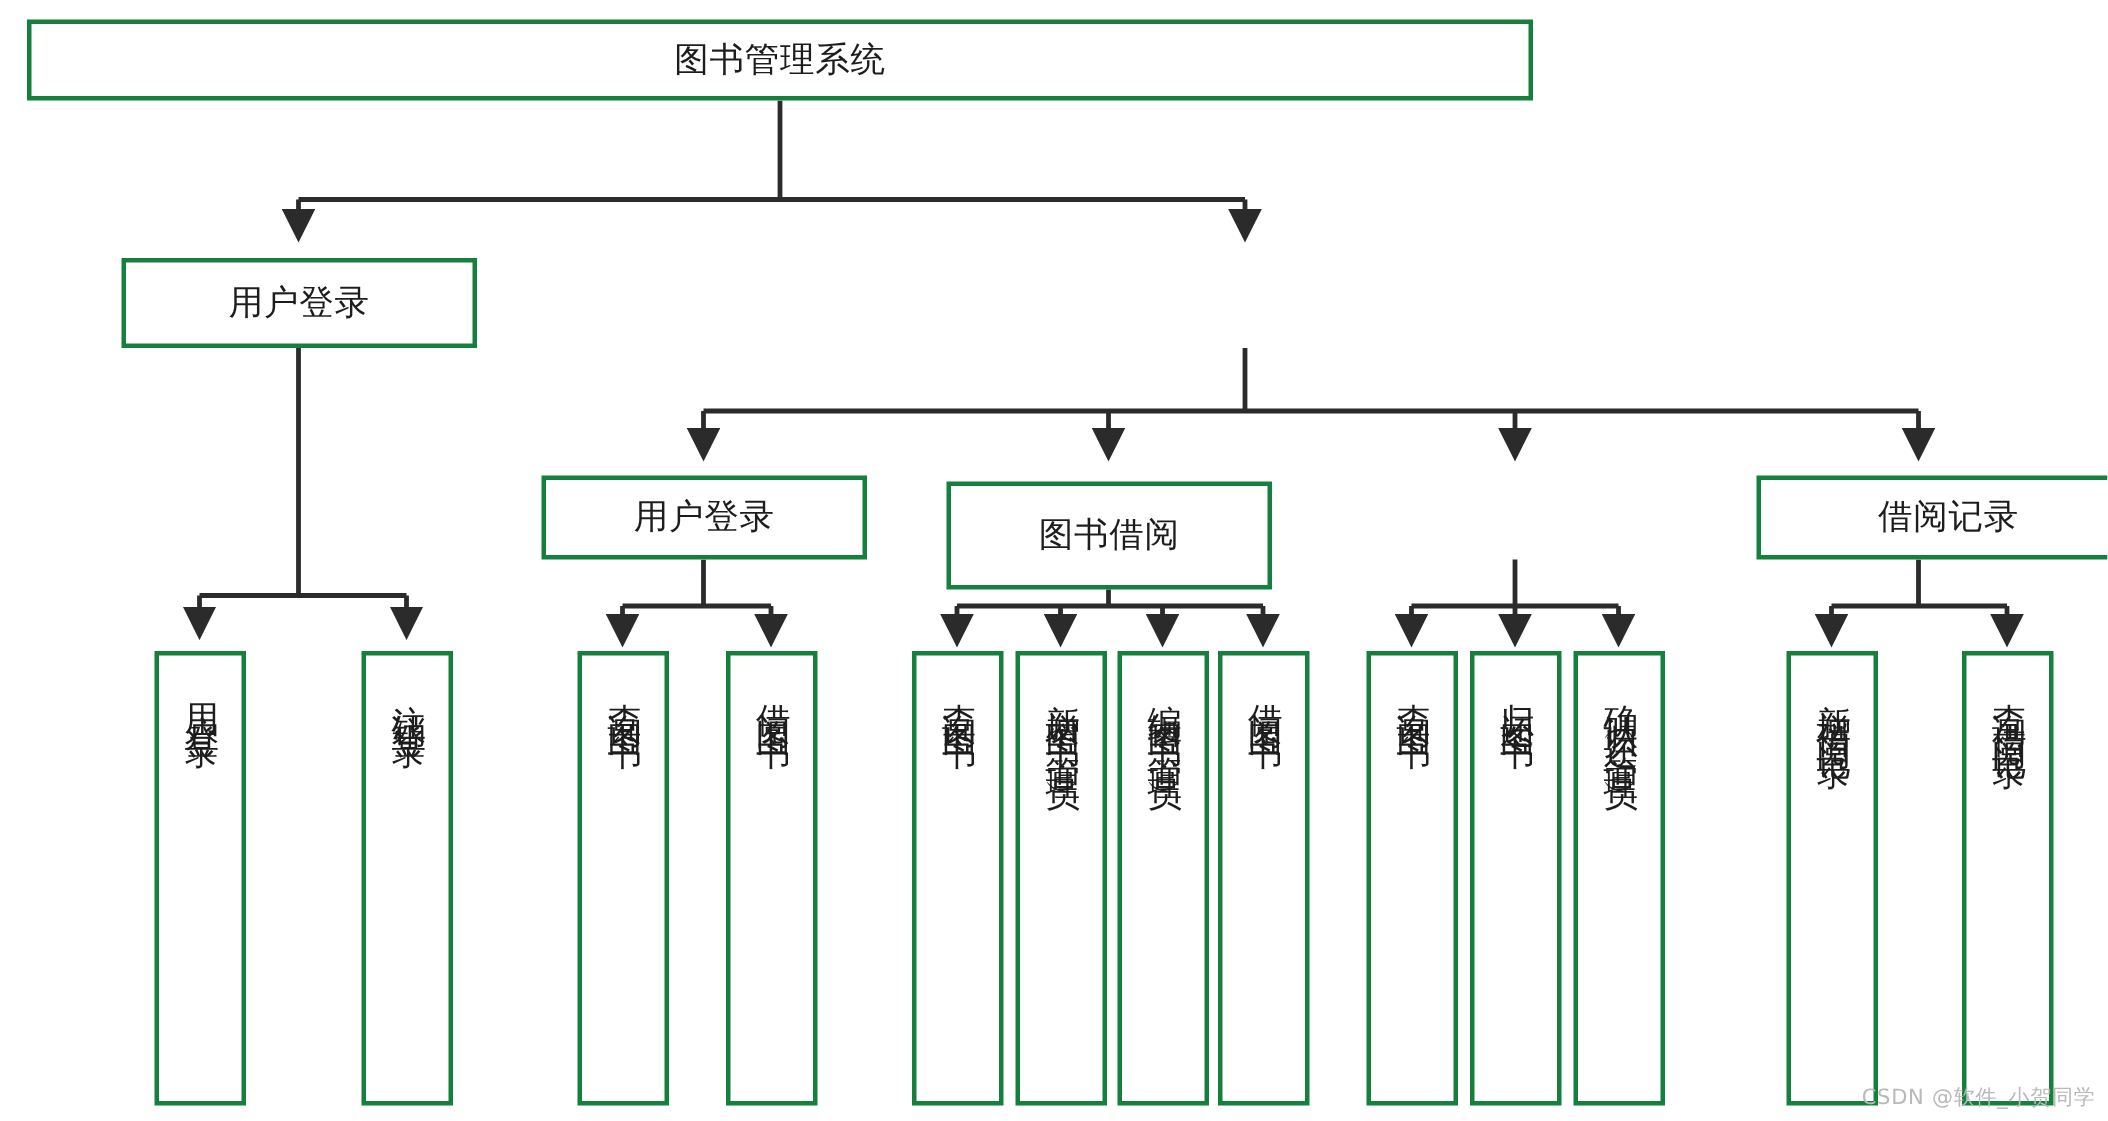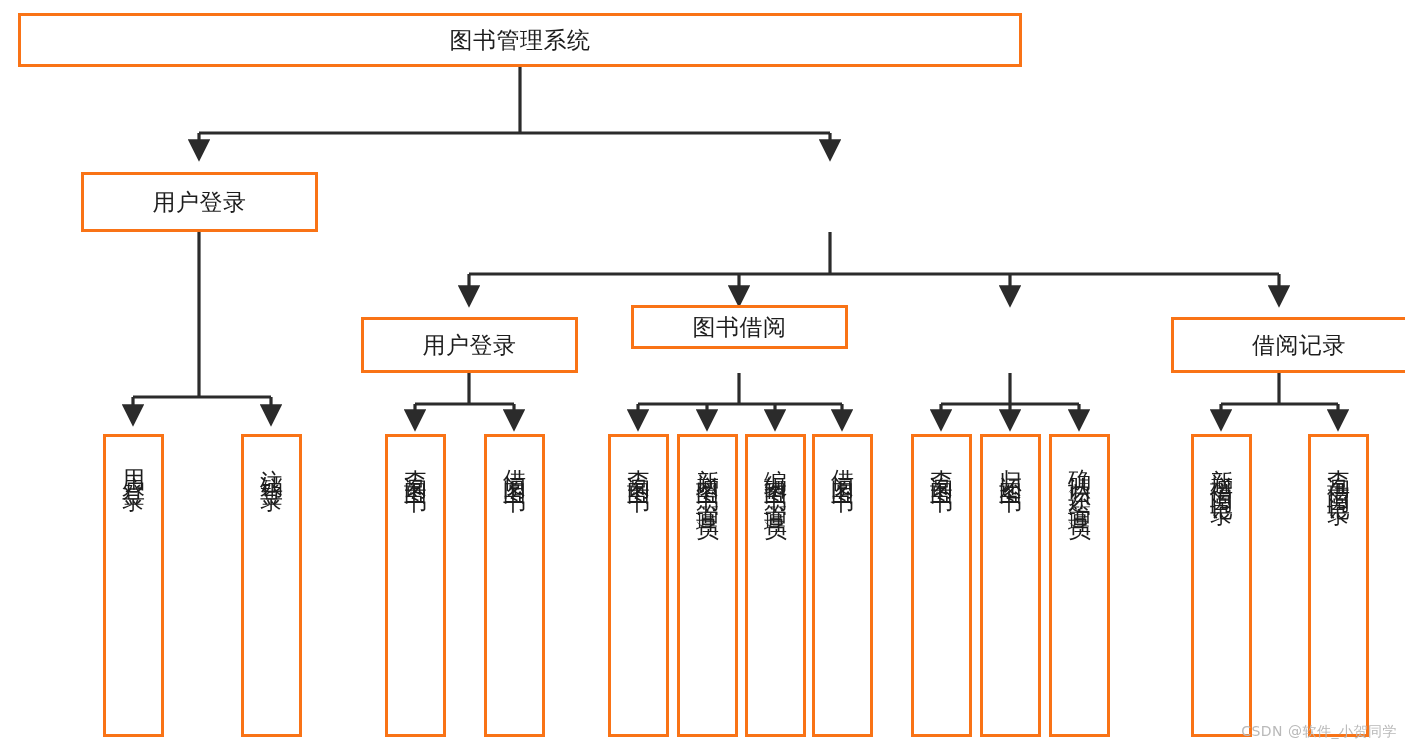--- a/index.html
+++ b/index.html
@@ -21,21 +21,21 @@
     left: 0;
     top: 0;
     width: 1405px;
     height: 747px;
     pointer-events: none;
   }
   .node {
     position: absolute;
     box-sizing: border-box;
     background: #ffffff;
-    border: 3px solid #f97316;
+    border: 3px solid #15803d;
     display: flex;
     align-items: center;
     justify-content: center;
     color: #1d1d1d;
     z-index: 2;
   }
   .node.root {
     border-width: 3px;
   }
   .node .label-h {
@@ -131,21 +131,21 @@
     <span class="label-h">图书管理系统</span>
   </div>
 
   <div class="node" style="left:81px; top:172px; width:237px; height:60px;">
     <span class="label-h">用户登录</span>
   </div>
 
   <div class="node" style="left:361px; top:317px; width:217px; height:56px;">
     <span class="label-h">用户登录</span>
   </div>
-  <div class="node" style="left:631px; top:305px; width:217px; height:44px;">
+  <div class="node" style="left:631px; top:321px; width:217px; height:72px;">
     <span class="label-h">图书借阅</span>
   </div>
   <div class="node" style="left:1171px; top:317px; width:256px; height:56px;justify-content:center;">
     <span class="label-h">借阅记录</span>
   </div>
 
   <div class="node leaf" style="left:103px; top:434px; width:61px; height:303px;">
     <span class="label-v">用户登录</span>
   </div>
   <div class="node leaf" style="left:241px; top:434px; width:61px; height:303px;">

